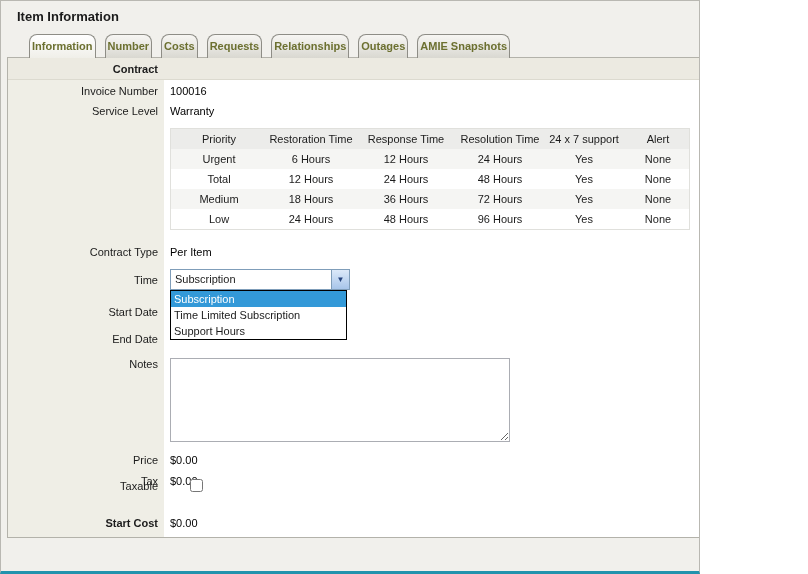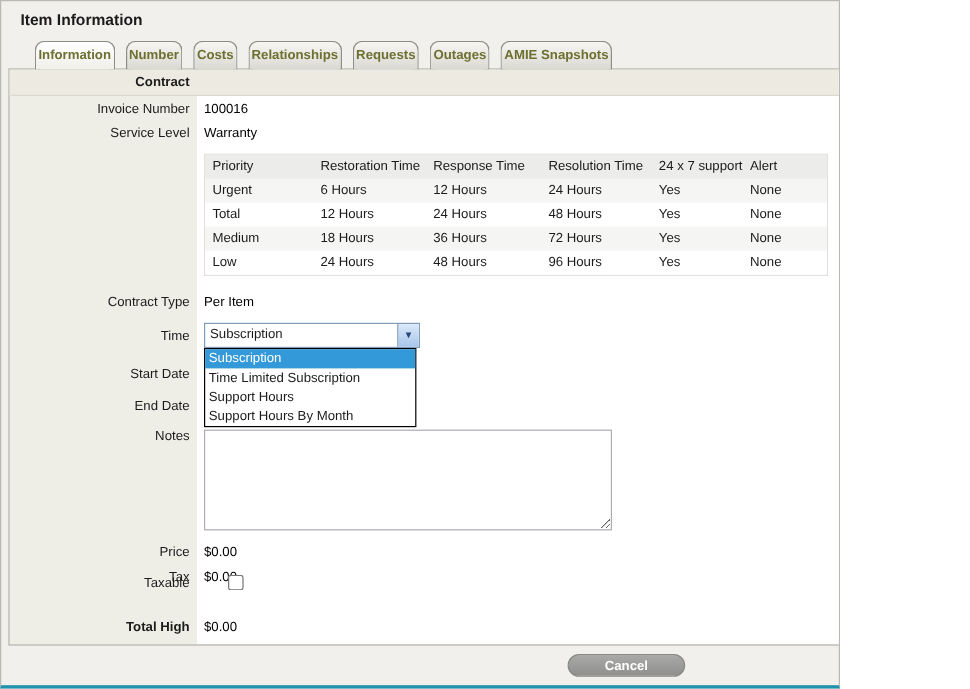--- a/index.html
+++ b/index.html
@@ -65,21 +65,21 @@
   .sla {
     position: absolute; left: 162px; top: 70px;
     width: 520px;
     border: 1px solid #e0e0dc;
   }
   .sla-row {
     display: grid;
     grid-template-columns: 90px 94px 96px 92px 76px 72px;
     height: 20px; line-height: 20px;
   }
-  .sla-row > div { padding-left: 6px; overflow: hidden; white-space: nowrap; }
+  .sla-row > div { padding-left: 6px; overflow: hidden; white-space: nowrap; text-align: center; }
   .sla-head { background: #ececea; }
   .sla-row:nth-child(odd):not(.sla-head) { background: #ffffff; }
   .sla-row:nth-child(even) { background: #f5f5f3; }
 
   
   .combo {
     display: flex; width: 180px; height: 21px;
     background: #fff; border: 1px solid #7f9db9;
     cursor: pointer;
   }
@@ -132,22 +132,22 @@
 <body>
 
 <div class="window">
 
   <div class="page-title">Item Information</div>
 
   <div class="tabs">
     <div class="tab active">Information</div>
     <div class="tab">Number</div>
     <div class="tab">Costs</div>
+    <div class="tab">Requests</div>
     <div class="tab">Relationships</div>
-    <div class="tab">Requests</div>
     <div class="tab">Outages</div>
     <div class="tab">AMIE Snapshots</div>
   </div>
 
   <div class="panel">
 
     <div class="section-strip row">
       <div class="lbl bold">Contract</div>
     </div>
 
@@ -222,21 +222,20 @@
     </div>
 
     <div class="row" style="top:275px">
       <div class="lbl">End Date</div>
     </div>
 
     <div class="dd-list">
       <div class="dd-item selected">Subscription</div>
       <div class="dd-item">Time Limited Subscription</div>
       <div class="dd-item">Support Hours</div>
-      <div class="dd-item">Support Hours By Month</div>
     </div>
 
     <div class="row" style="top:300px">
       <div class="lbl">Notes</div>
       <textarea class="notes-area" value="" style=""></textarea>
     </div>
 
     <div class="row" style="top:396px">
       <div class="lbl">Price</div>
       <div class="val">$0.00</div>
@@ -246,21 +245,20 @@
       <div class="lbl">Tax</div>
       <div class="val">$0.00</div>
     </div>
 
     <div class="row" style="top:421px; align-items:flex-end;gap:20px;">
       <div class="lbl">Taxable</div>
       <input type="checkbox" class="chk" style="">
     </div>
 
     <div class="row" style="top:459px">
-      <div class="lbl bold">Total High</div>
+      <div class="lbl bold">Start Cost</div>
       <div class="val">$0.00</div>
     </div>
 
   </div>
 
-  <div class="btn btn-cancel">Cancel</div>
 
 </div>
 
 </body></html>

